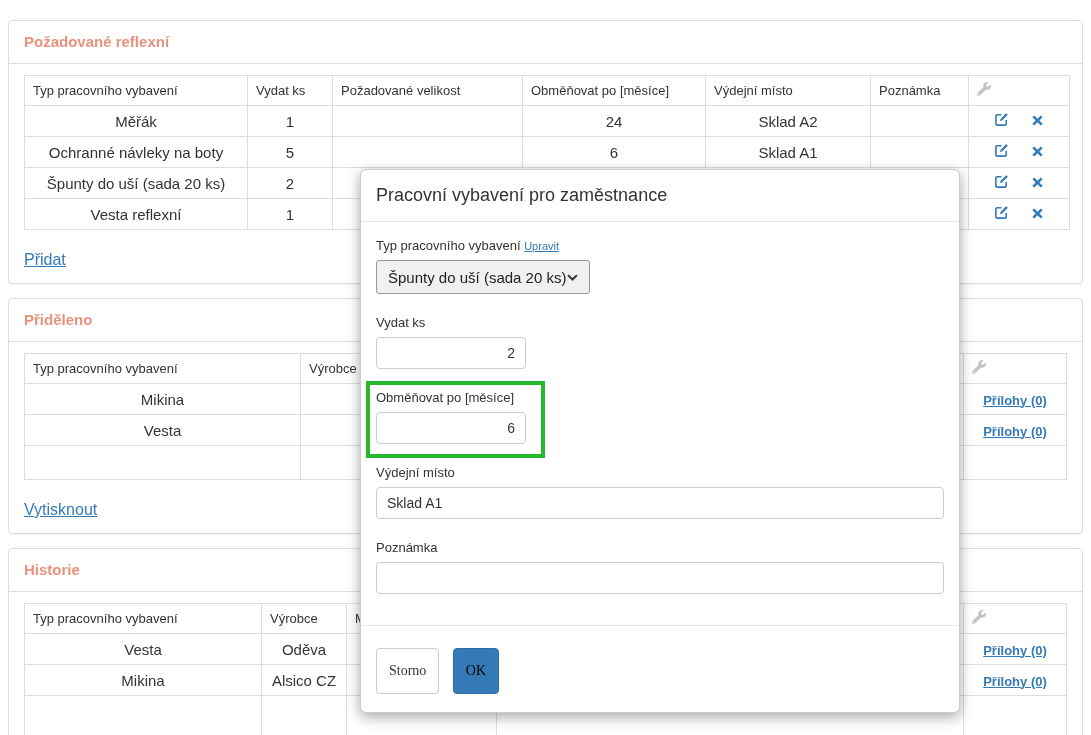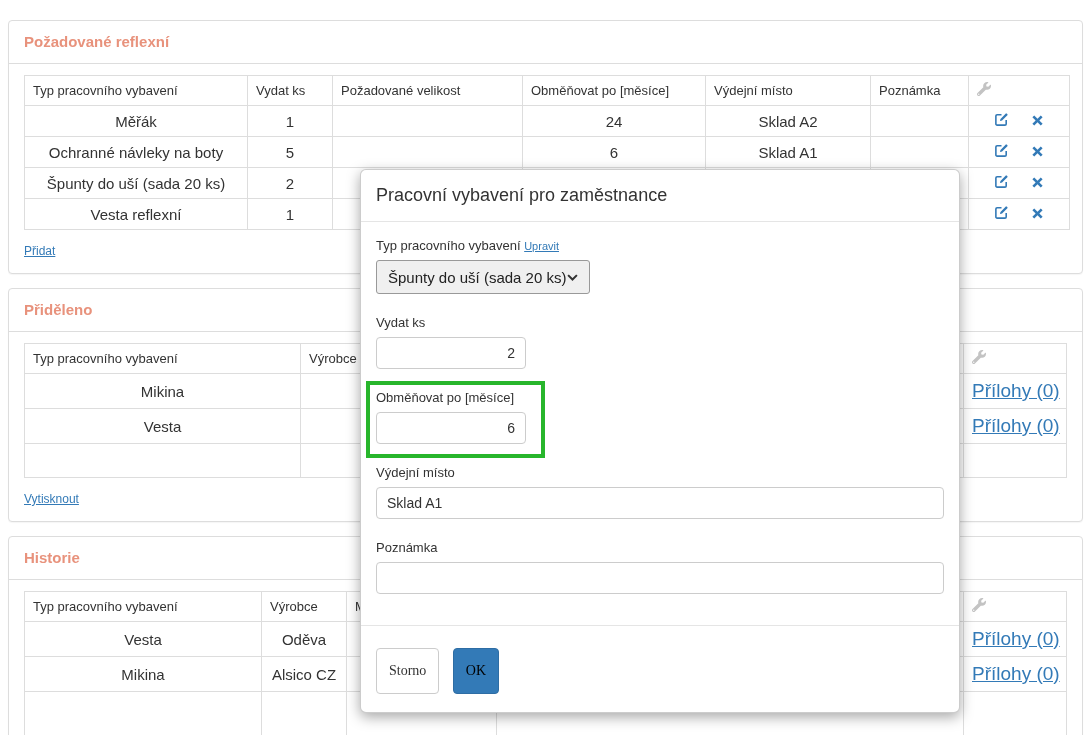--- a/index.html
+++ b/index.html
@@ -28,22 +28,22 @@
   .tbl th, .tbl td { border: 1px solid #ddd; text-align: left; vertical-align: middle; }
   .tbl th { font-weight: normal; font-size: 13px; padding: 6px 8px; color: #333; }
   .tbl td { font-size: 15px; padding: 6px 8px; height: 31px; text-align: center; }
   .th-actions { text-align: right; }
   td.actions { text-align: center; }
   td.actions .icon-btn { display: inline-block; margin: 0 9px; cursor: pointer; line-height: 0; }
   .empty-row td { height: 34px; }
   .empty-row-tall td { height: 58px; }
 
   a.link { color: #337ab7; text-decoration: underline; cursor: pointer; }
-  .table-after-link { display: inline-block; margin-top: 14px; font-size: 12px; }
-  .attach-link { font-size: 19px; font-weight: normal; white-space: nowrap; }
+  .table-after-link { display: inline-block; margin-top: 21px; font-size: 16px; }
+  .attach-link { font-size: 13px; font-weight: bold; white-space: nowrap; }
 
   
   .modal {
     position: absolute; left: 360px; top: 169px; width: 600px; height: 544px;
     background: #fff; border: 1px solid rgba(0,0,0,.2); border-radius: 6px;
     box-shadow: 0 4px 14px rgba(0,0,0,.35);
     display: flex; flex-direction: column; z-index: 10;
   }
   .modal-header { padding: 15px; border-bottom: 1px solid #e5e5e5; }
   .modal-title { font-size: 18px; color: #333; }

